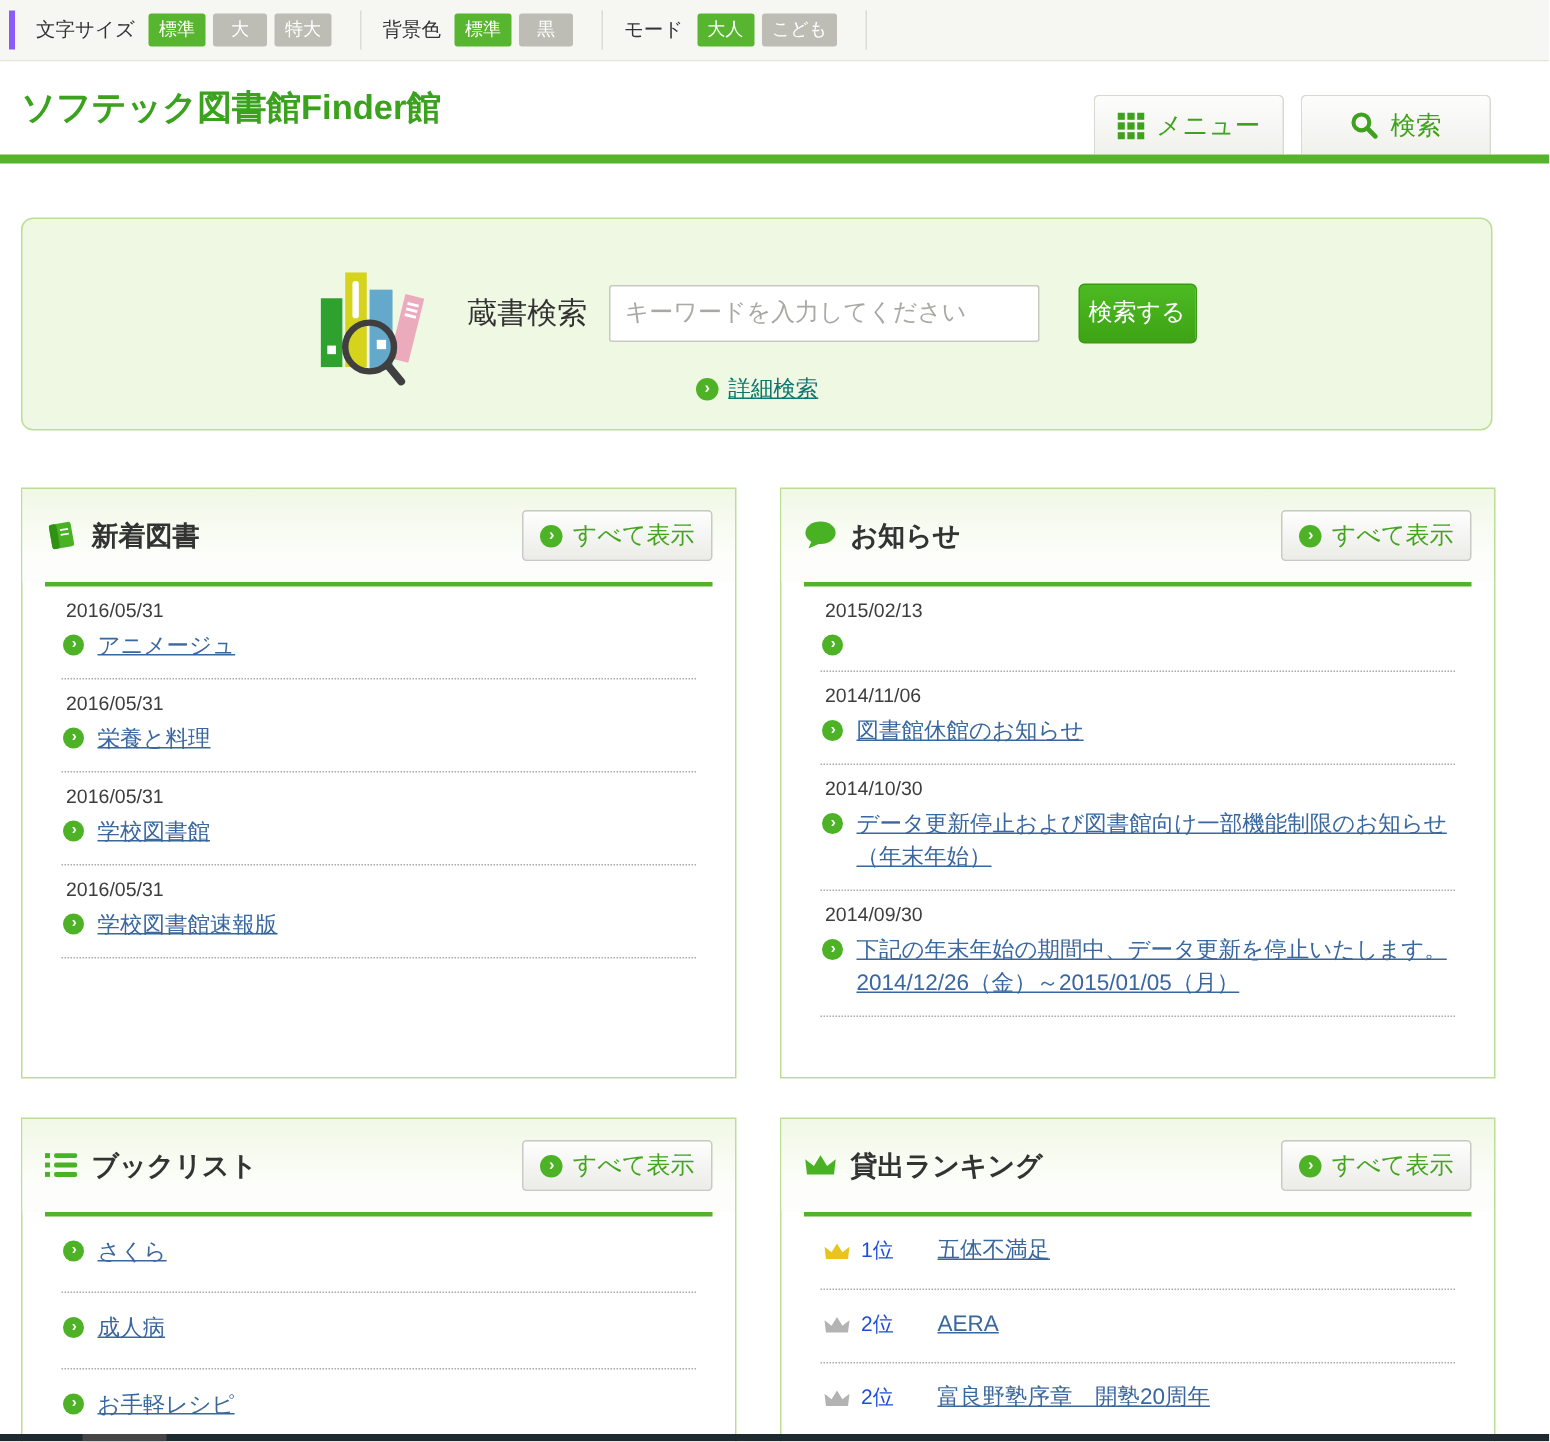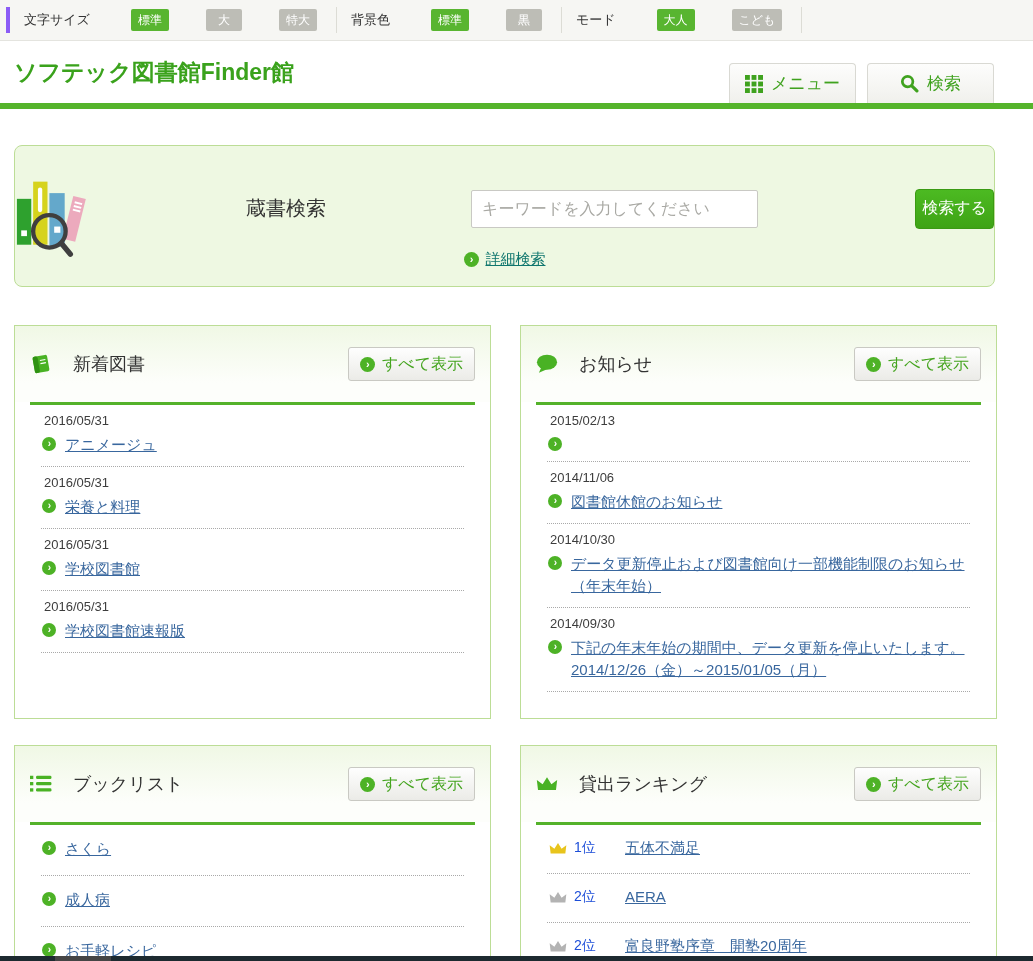--- a/index.html
+++ b/index.html
@@ -15,21 +15,21 @@
     position:absolute; top:0; left:0; right:0; height:41px;
     background:#f6f6f3; border-bottom:1px solid #e4e4df;
     display:flex; align-items:center; padding-left:6px;
   }
   .tb-group { display:flex; align-items:center; height:26px; padding:0 14px; border-right:1px solid #dcdcd5; }
   .tb-group:first-child { border-left:4px solid #8b5cf6; }
   .tb-label { font-size:13px; color:#333; margin-right:9px; white-space:nowrap; }
   .tb-btn {
     font-size:12px; color:#fff; border:none; border-radius:2px;
     padding:4px 7px; min-width:36px; margin-right:5px; text-align:center;
-    background:#bdbdb6; cursor:pointer; font-family:Liberation Serif, serif; line-height:1.2;margin-left:32px;
+    background:#bdbdb6; cursor:pointer; font-family:Liberation Mono, monospace; line-height:1.2;
   }
   .tb-btn.active { background:#58b530; }
 
   
   .header { position:absolute; top:41px; left:0; right:0; height:62px; background:#fff; }
   .site-title {
     position:absolute; left:14px; top:50%; transform:translateY(-50%);
     margin:0; font-size:23px; font-weight:bold; color:#3aa21c; white-space:nowrap;
   }
   .header-buttons { position:absolute; right:39px; bottom:0; display:flex; gap:11px; }
@@ -38,21 +38,21 @@
     background:linear-gradient(#fdfdfc,#f0f0ec); border:1px solid #d9d9d3; border-bottom:none;
     border-radius:4px 4px 0 0; font-size:17px; color:#3fa21e; cursor:pointer; font-family:inherit;
   }
   .green-bar { position:absolute; top:103px; left:0; right:0; height:6px; background:#55b42b; }
 
   
   .search-section {
     position:absolute; top:145px; left:14px; width:981px; height:142px;
     background:#eef8e2; border:1px solid #bcdd96; border-radius:8px;
   }
-  .search-row { display:flex; align-items:center; justify-content:space-between; padding-top:21px; height:104px; }
+  .search-row { display:flex; align-items:center; justify-content:center; padding-top:21px; height:104px; }
   .search-illustration { width:86px; height:86px; margin-right:14px; transform:translateY(8px); }
   .search-label { font-size:20px; color:#333; margin-right:14px; white-space:nowrap; }
   .search-input {
     width:287px; height:38px; border:1px solid #c9c9c4; border-radius:2px;
     padding:0 10px; font-size:16px; color:#333; background:#fff; font-family:inherit;
   }
   .search-input::placeholder { color:#a9a9a4; }
   .search-submit {
     margin-left:26px; width:79px; height:40px; cursor:pointer; font-family:inherit;
     background:linear-gradient(#4cba22,#3ea315); border:1px solid #3a9a13; border-radius:4px;
@@ -75,21 +75,21 @@
   #panel-notices   { left:520px; top:325px; height:394px; }
   #panel-booklist  { left:14px;  top:745px; height:335px; }
   #panel-ranking   { left:520px; top:745px; height:335px; }
 
   .panel-header {
     display:flex; align-items:center; justify-content:space-between;
     padding:14px 15px 14px; background:linear-gradient(#f0f8e5,#fdfefb 75%);
   }
   .panel-title-wrap { display:flex; align-items:center; gap:9px; }
   .panel-icon { width:22px; height:22px; flex:none; display:block; }
-  .panel-title { margin:12px; font-size:18px; font-weight:normal; color:#333; white-space:nowrap; }
+  .panel-title { margin:0; font-size:18px; font-weight:bold; color:#333; white-space:nowrap; }
   .show-all-btn {
     display:flex; align-items:center; gap:7px; height:34px; padding:0 11px; flex:none;
     background:linear-gradient(#fefefe,#ebebe7); border:1px solid #c9c9c3; border-radius:3px;
     font-size:16px; color:#44a41e; cursor:pointer; font-family:inherit; white-space:nowrap;
   }
   .panel-rule { height:3px; background:#54b22a; margin:0 15px; }
   .panel-list { list-style:none; margin:0 26px; padding:0; }
   .panel-item { padding:8px 1px 10px; border-bottom:1px dotted #a9a9a9; }
   .panel-item.no-date { padding:13px 1px 15px; }
   .item-date { font-size:13px; color:#3d3d3d; margin:0 0 6px 2px; }

